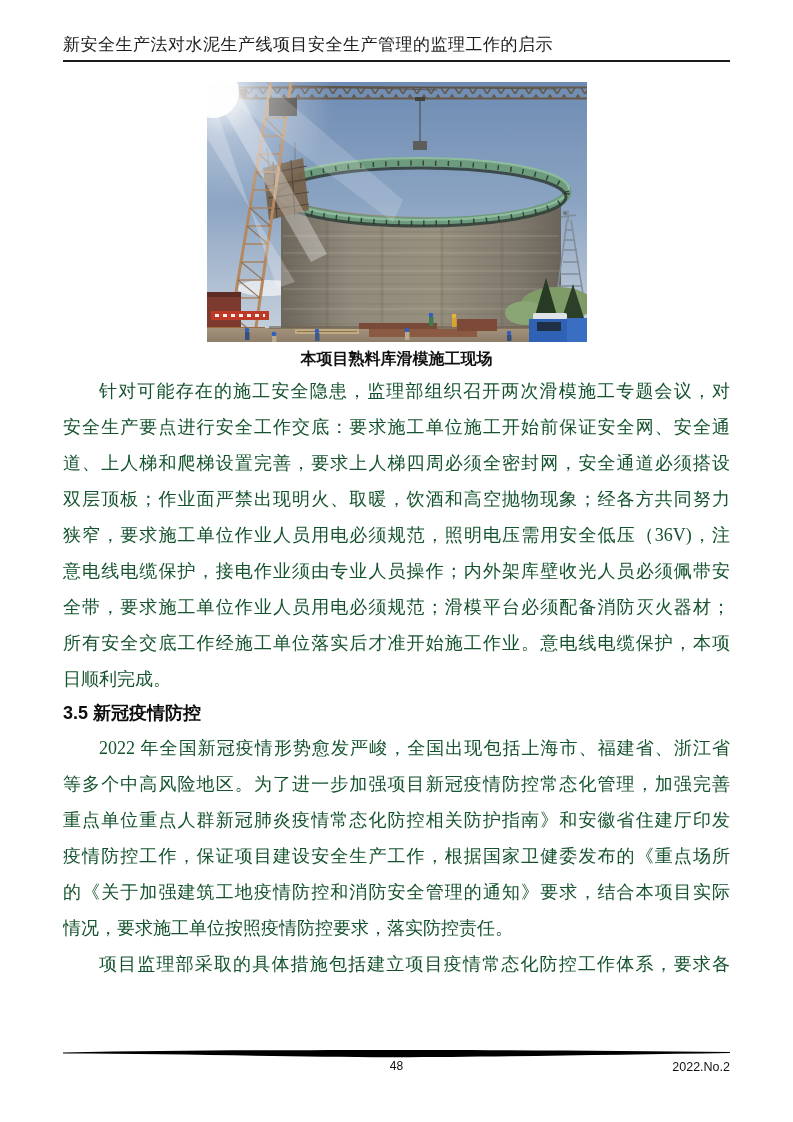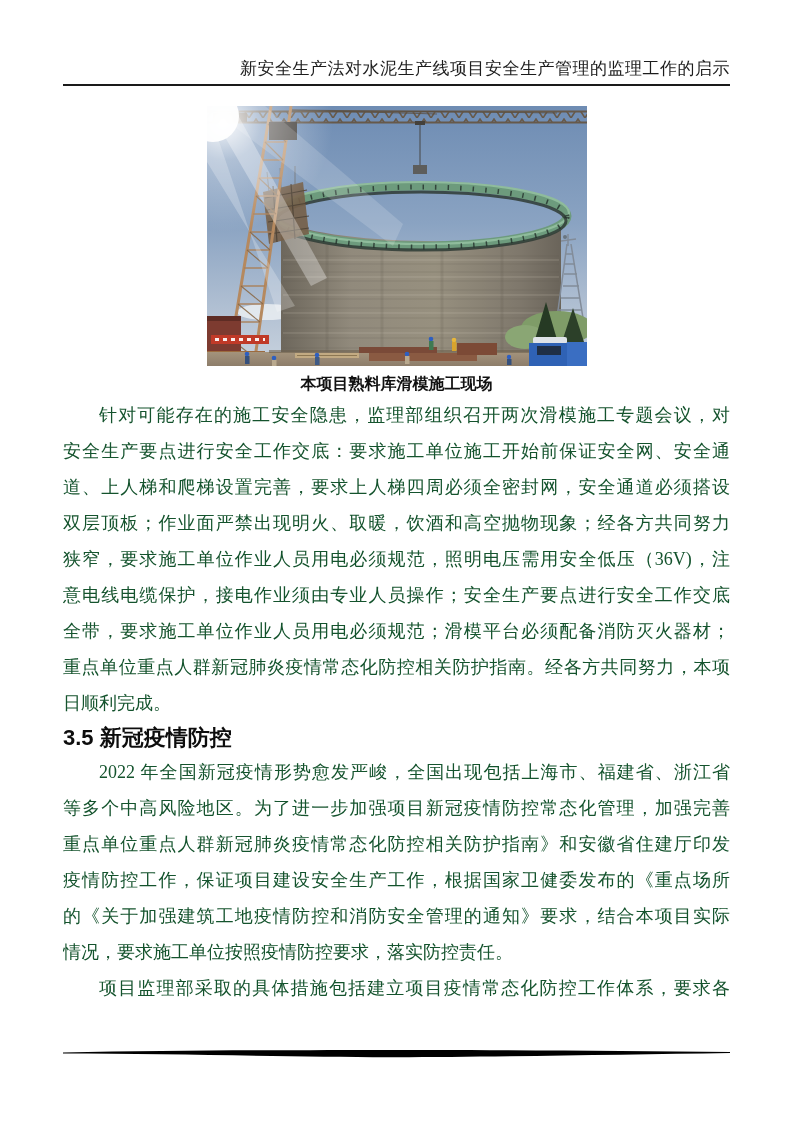--- a/index.html
+++ b/index.html
@@ -3,44 +3,44 @@
 <meta charset="utf-8">
 <style>
   html,body { margin:0; padding:0; background:#e8e8e8; }
   .page {
     position:relative; width:793px; height:1122px; margin:0 auto;
     background:#ffffff; overflow:hidden; color:#141414;
     font-family:"Liberation Serif","DejaVu Serif",serif;
   }
   
   .header-title {
-    margin:57px 63px 0; text-align:right;
+    margin:33px 63px 0; text-align:left;
     font-size:17px; line-height:24px; letter-spacing:0.5px; color:#1c1c1c;
   }
   .header-rule { margin:3px 63px 0; border-top:2px solid #1a1a1a; height:0; }
   
   .figure { margin-top:20px; text-align:center; }
   .photo { display:inline-block; width:380px; height:260px; vertical-align:top; }
   .caption {
     margin-top:7px; text-align:center;
-    font-family:Liberation Serif, serif;
+    font-family:Liberation Mono, monospace;
     font-weight:bold; font-size:16px; line-height:22px; color:#111;
   }
   
   .content { margin:2px 63px 0; width:667px; }
   .line {
     font-size:18px; line-height:36px; color:#14532d;
     text-align:justify; text-align-last:justify;
     overflow:hidden; white-space:normal;
   }
   .line.endline { text-align-last:left; }
   .line.indent { text-indent:2em; }
   .section-heading {
     font-family:"Liberation Sans","DejaVu Sans",sans-serif;
-    font-weight:bold; font-size:22px; line-height:33px; color:#0d0d0d;
+    font-weight:bold; font-size:18px; line-height:33px; color:#0d0d0d;
   }
   
   .footer { position:absolute; left:63px; top:1048px; width:667px; }
   .footer-rule { display:block; width:667px; height:10px; }
   .footer-row { position:relative; width:667px; height:20px; margin-top:-1px; }
   .page-number {
     position:absolute; left:0; right:0; text-align:center;
     font-family:"Liberation Sans","DejaVu Sans",sans-serif;
     font-size:12px; line-height:18px; color:#111;
   }
@@ -250,23 +250,23 @@
     <div class="caption">本项目熟料库滑模施工现场</div>
   </div>
 
   <div class="content">
     <div class="para">
       <div class="line indent">针对可能存在的施工安全隐患，监理部组织召开两次滑模施工专题会议，对</div>
       <div class="line">安全生产要点进行安全工作交底：要求施工单位施工开始前保证安全网、安全通</div>
       <div class="line">道、上人梯和爬梯设置完善，要求上人梯四周必须全密封网，安全通道必须搭设</div>
       <div class="line">双层顶板；作业面严禁出现明火、取暖，饮酒和高空抛物现象；经各方共同努力</div>
       <div class="line">狭窄，要求施工单位作业人员用电必须规范，照明电压需用安全低压（36V)，注</div>
-      <div class="line">意电线电缆保护，接电作业须由专业人员操作；安全生产要点进行安全工作交底</div>
+      <div class="line">意电线电缆保护，接电作业须由专业人员操作；内外架库壁收光人员必须佩带安</div>
       <div class="line">全带，要求施工单位作业人员用电必须规范；滑模平台必须配备消防灭火器材；</div>
-      <div class="line">重点单位重点人群新冠肺炎疫情常态化防控相关防护指南。经各方共同努力，本项</div>
+      <div class="line">所有安全交底工作经施工单位落实后才准开始施工作业。意电线电缆保护，本项</div>
       <div class="line endline">日顺利完成。</div>
     </div>
 
     <div class="section-heading">3.5 新冠疫情防控</div>
 
     <div class="para">
       <div class="line indent">2022 年全国新冠疫情形势愈发严峻，全国出现包括上海市、福建省、浙江省</div>
       <div class="line">等多个中高风险地区。为了进一步加强项目新冠疫情防控常态化管理，加强完善</div>
       <div class="line">重点单位重点人群新冠肺炎疫情常态化防控相关防护指南》和安徽省住建厅印发</div>
       <div class="line">疫情防控工作，保证项目建设安全生产工作，根据国家卫健委发布的《重点场所</div>
@@ -277,15 +277,19 @@
     <div class="para">
       <div class="line indent">项目监理部采取的具体措施包括建立项目疫情常态化防控工作体系，要求各</div>
     </div>
   </div>
 
   <div class="footer">
     <svg class="footer-rule" viewBox="0 0 667 10" preserveAspectRatio="none" xmlns="http://www.w3.org/2000/svg">
       <path d="M0,4.5 C120,2 240,2.2 333,2 C430,1.6 560,3 667,4
                L667,5 C560,6.5 430,9 333,9.2 C240,9.4 120,5.8 0,5.6 Z" fill="#000"></path>
     </svg>
+    <div class="footer-row">
+      <div class="page-number">48</div>
+      <div class="issue-number">2022.No.2</div>
+    </div>
   </div>
 
 </div>
 
 </body></html>

